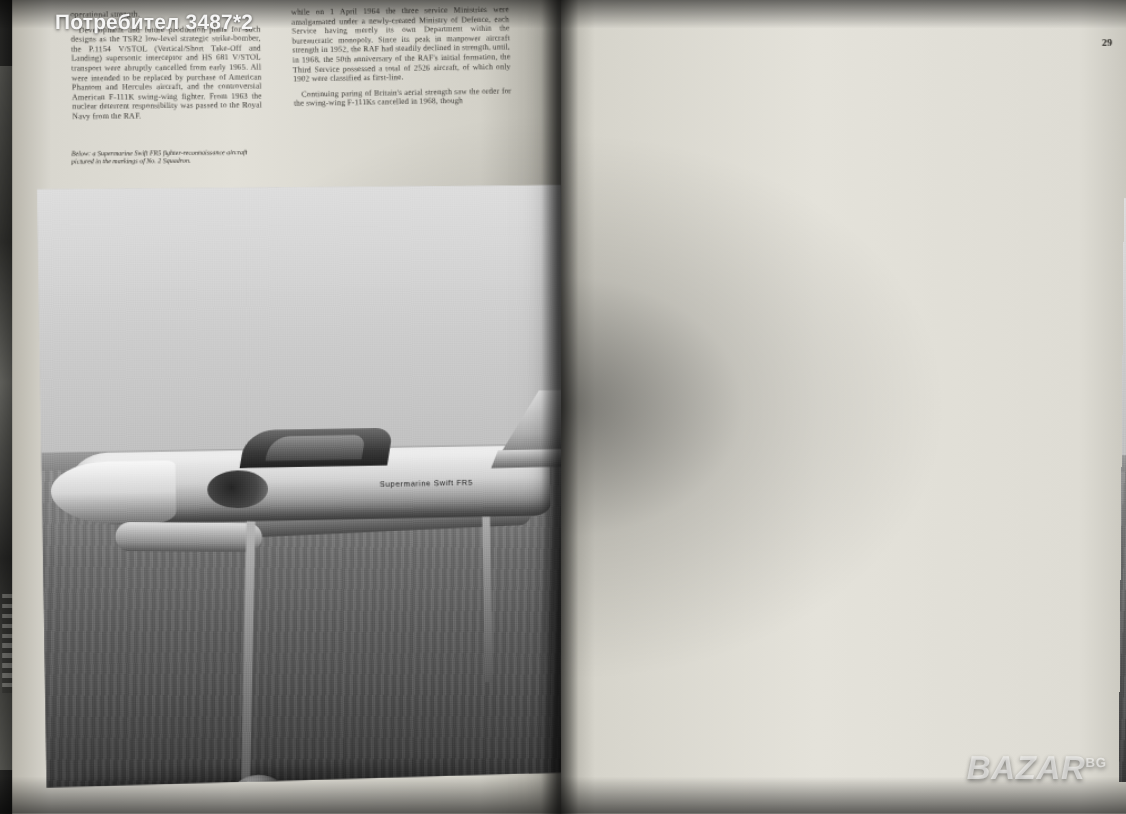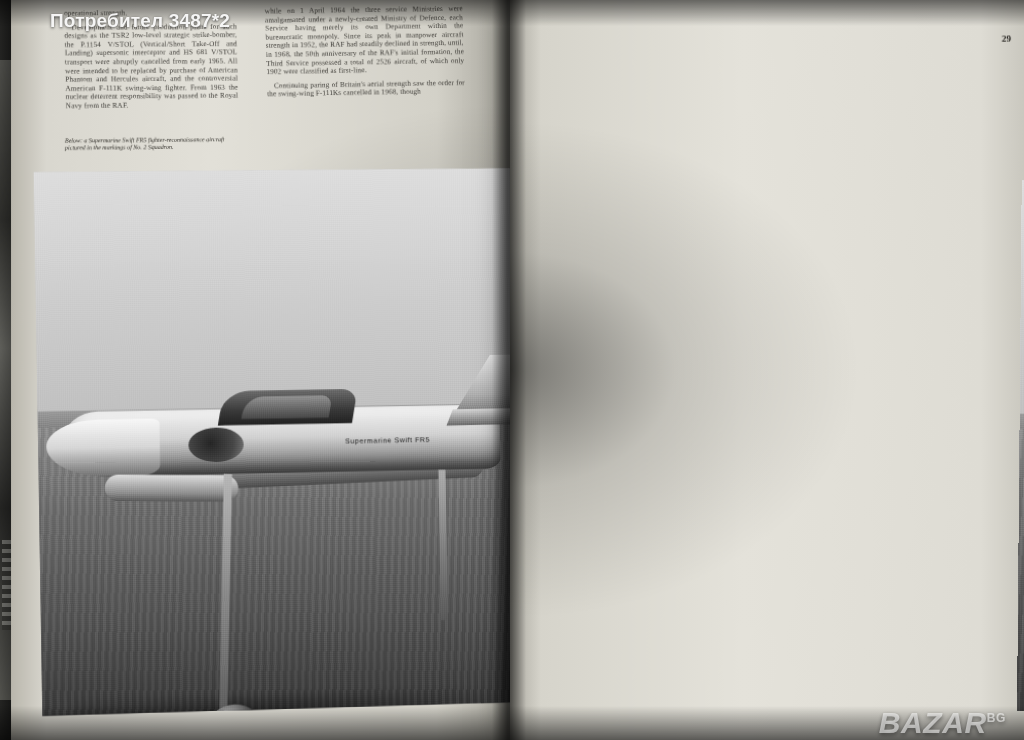--- a/index.html
+++ b/index.html
@@ -302,21 +302,21 @@
     font-family: "Liberation Sans", sans-serif;
     font-size: 19px;
     font-weight: bold;
     color: rgba(255,255,255,.92);
     text-shadow: 0 1px 3px rgba(0,0,0,.65);
     z-index: 60;
     letter-spacing: .01em;
   }
   .wm-bazar {
     position: absolute;
-    right: 18px; bottom: 0;
+    right: 18px; bottom: 24px;
     font-family: "Liberation Sans", sans-serif;
     font-size: 30px;
     font-weight: bold;
     font-style: italic;
     color: rgba(255,255,255,.55);
     text-shadow: 0 2px 4px rgba(0,0,0,.45);
     letter-spacing: .02em;
     z-index: 60;
   }
   .wm-bazar sup {

